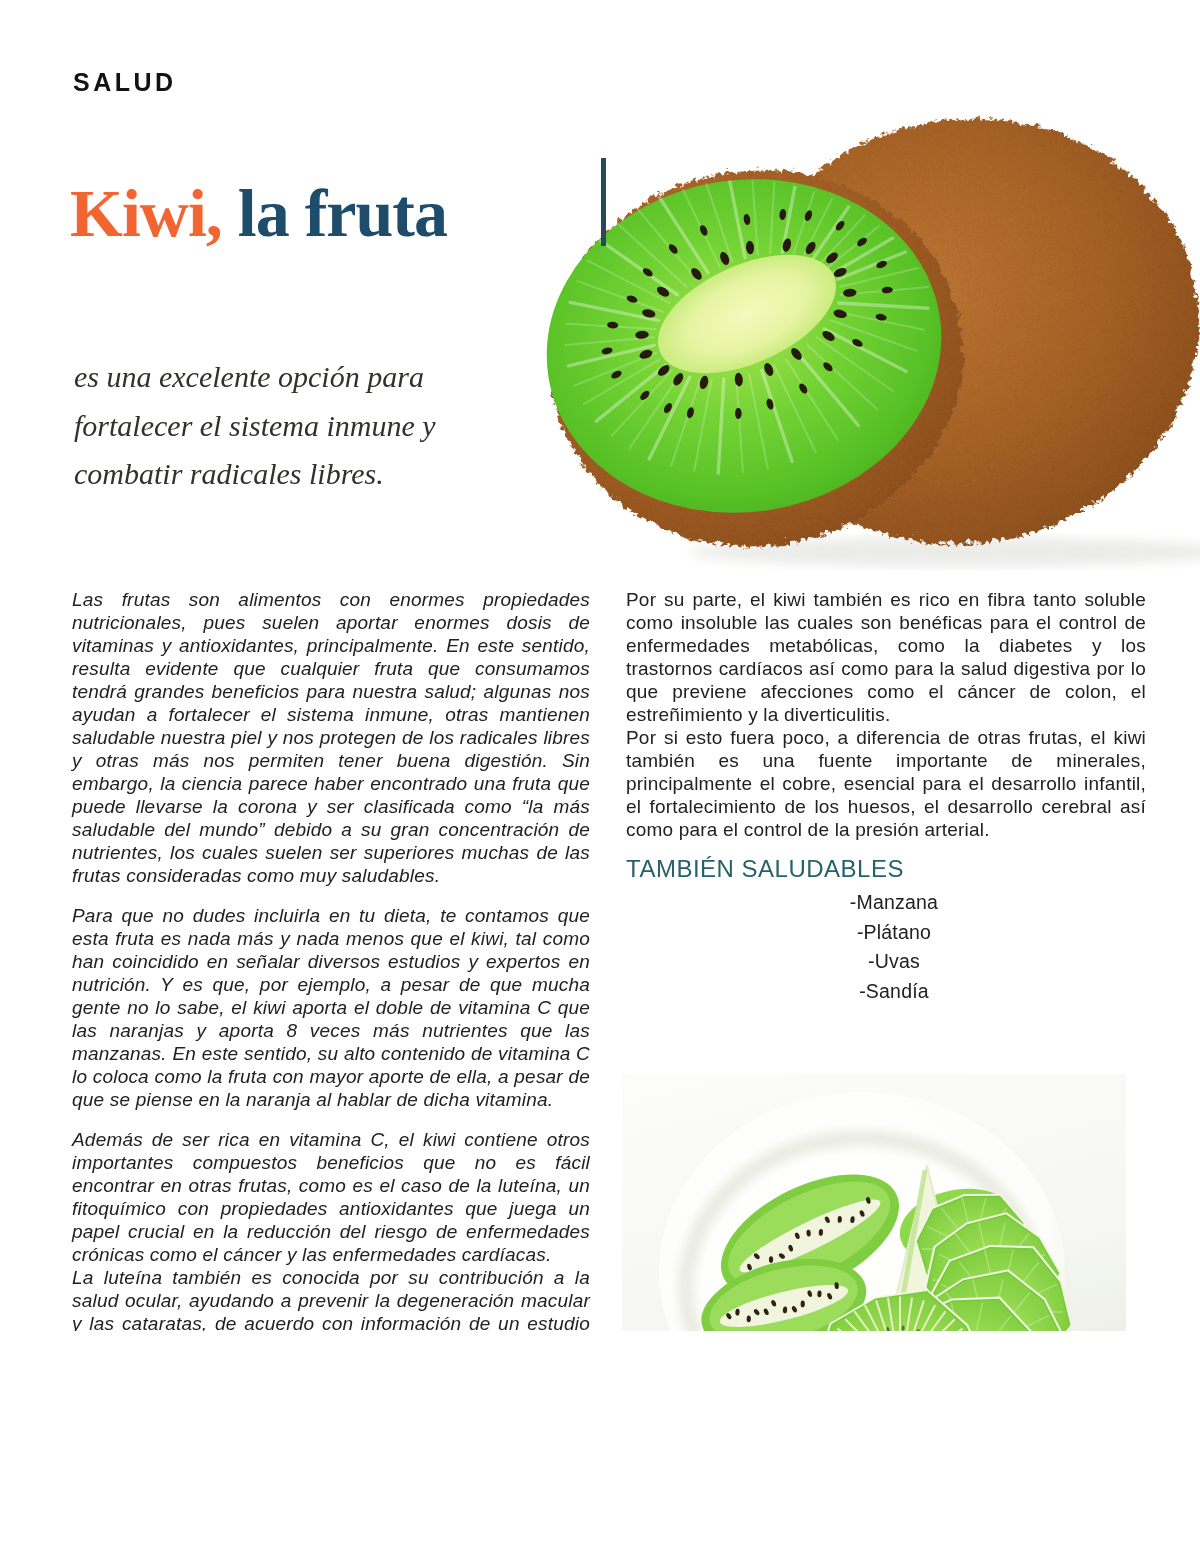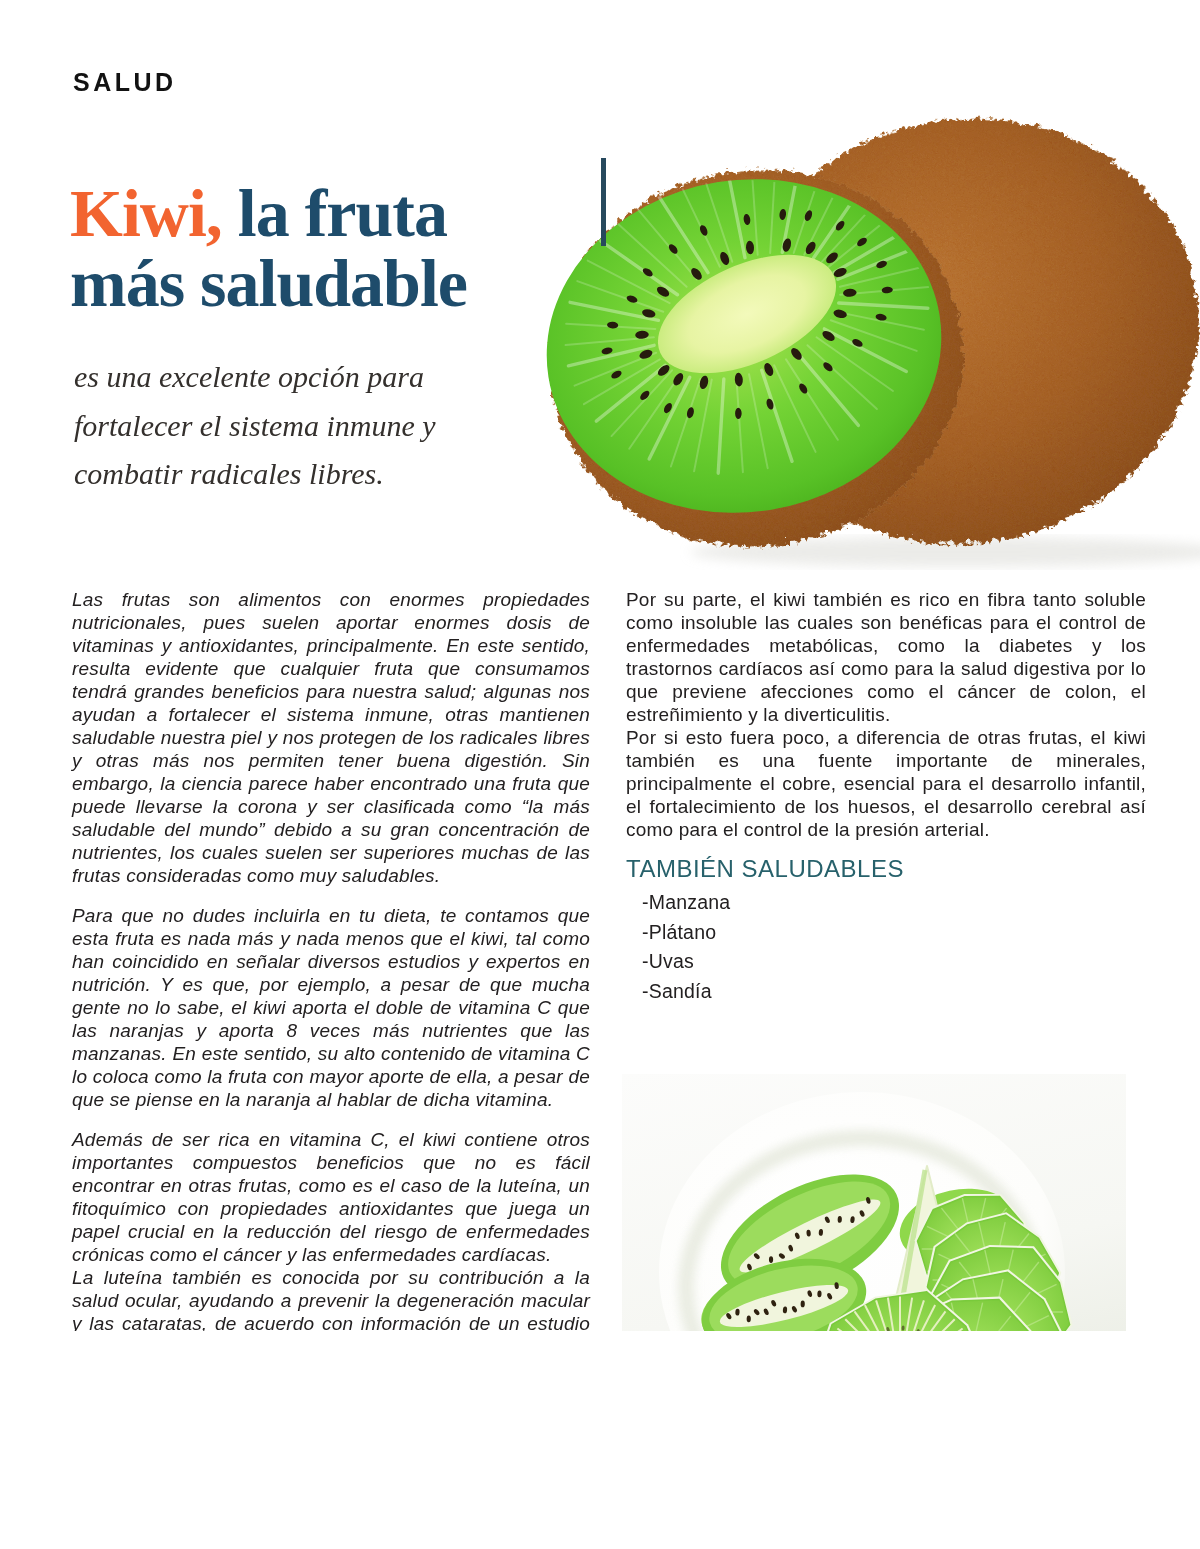--- a/index.html
+++ b/index.html
@@ -33,21 +33,21 @@
     text-align:justify;color:var(--body-text,#232021);letter-spacing:0.2px;
   }
   .col-left{left:72px;width:518px;font-style:italic;}
   .col-right{left:626px;width:520px;height:961px;}
   .para{margin:0;}
   .para.gap{margin-top:17px;}
   .also-heading{
     margin:16px 0 12px 0;font-size:24px;font-weight:normal;letter-spacing:0.5px;
     color:var(--heading-teal,#27616B);text-align:left;font-family:"Liberation Sans",sans-serif;
   }
-  .also-list{list-style:none;margin:8px 0 0 16px;padding:0;text-align:left;}
+  .also-list{list-style:none;margin:8px 0 0 16px;padding:0;text-align:center;}
   .also-list li{line-height:20px;margin-top:9.5px;font-size:19.5px;}
   .bowl{position:absolute;left:-4px;top:486px;width:504px;height:406px;}
   .footer{
     position:absolute;left:72px;top:1496px;display:flex;align-items:flex-start;gap:24px;z-index:4;
   }
   .page-number{font-size:21px;font-weight:bold;color:#111;}
   .footer .dot{font-size:22px;font-weight:bold;color:#111;line-height:20px;}
   .asclepius{display:inline-flex;align-items:center;}
   .brand{font-family:"Liberation Serif",serif;font-weight:400;font-size:28px;color:#0f172a;letter-spacing:-0.5px;}
 </style>
@@ -203,21 +203,20 @@
             </g>
         </g>
       </g>
     </svg>
   </div>
 
   <div class="accent-rule"></div>
 
   <h1 class="title">
     <span class="t-line"><span class="orange">Kiwi,</span><span> la fruta</span></span>
-    <span class="t-line">más saludable</span>
   </h1>
 
   <div class="deck">
     <div class="deck-line">es una excelente opción para</div>
     <div class="deck-line">fortalecer el sistema inmune y</div>
     <div class="deck-line">combatir radicales libres.</div>
   </div>
 
   <div class="col col-left">
     <p class="para">Las frutas son alimentos con enormes propiedades nutricionales, pues suelen aportar enormes dosis de vitaminas y antioxidantes, principalmente. En este sentido, resulta evidente que cualquier fruta que consumamos tendrá grandes beneficios para nuestra salud; algunas nos ayudan a fortalecer el sistema inmune, otras mantienen saludable nuestra piel y nos protegen de los radicales libres y otras más nos permiten tener buena digestión. Sin embargo, la ciencia parece haber encontrado una fruta que puede llevarse la corona y ser clasificada como “la más saludable del mundo” debido a su gran concentración de nutrientes, los cuales suelen ser superiores muchas de las frutas consideradas como muy saludables.</p>

